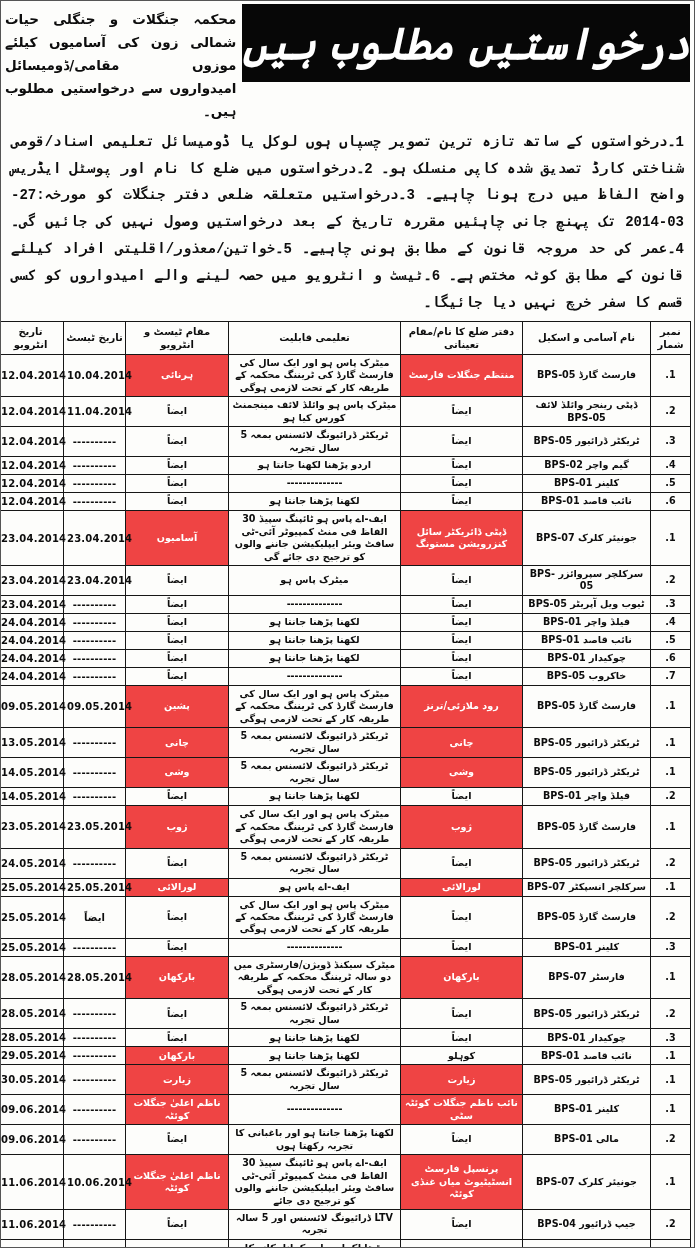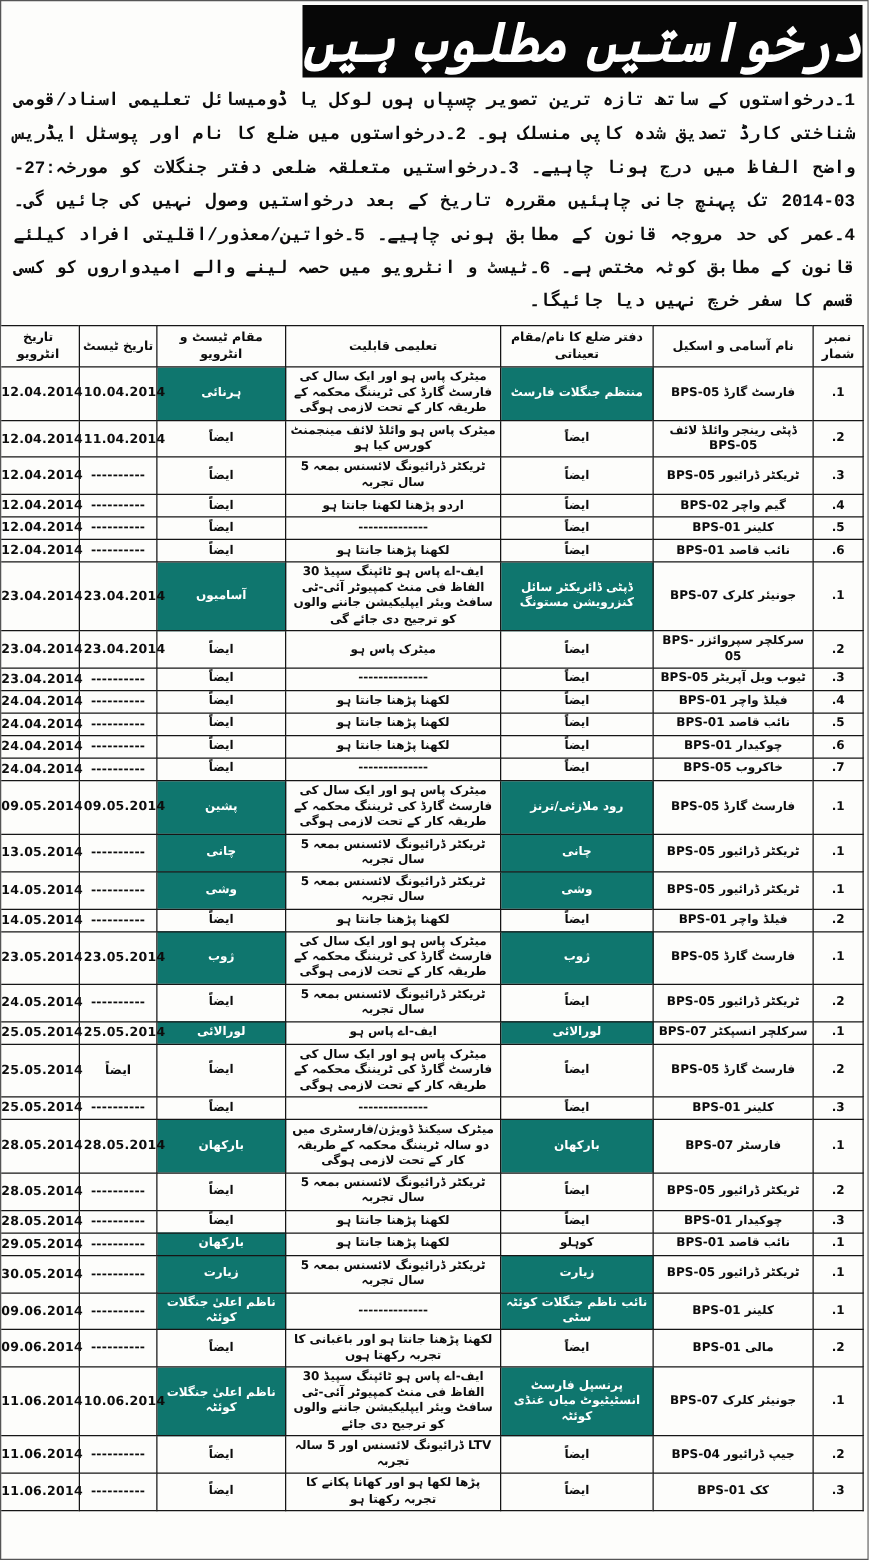--- a/index.html
+++ b/index.html
@@ -6,21 +6,21 @@
   *{box-sizing:border-box;}
   .ad{
     width:695px;height:1248px;margin:0 auto;background:#fdfdfb;color:#0d0d0d;
     font-family:"DejaVu Sans",sans-serif;overflow:hidden;border:1px solid #555;
     display:flex;flex-direction:column;
   }
   
   .masthead{display:flex;flex-direction:row;align-items:stretch;padding:3px 4px 0 4px;gap:6px;}
   .title-box{
     flex:0 0 358px;background:#070707;color:#fff;display:flex;align-items:center;justify-content:center;
-    height:58px;
+    height:78px;
   }
   .title-box .title{
     font-size:42px;font-weight:bold;font-style:italic;white-space:nowrap;
     transform:scaleY(1.05);letter-spacing:-1px;
   }
   .masthead-intro{
     flex:1;font-size:13.5px;font-weight:700;line-height:1.7;text-align:justify;padding-top:4px;
   }
   
   .conditions{
@@ -30,35 +30,36 @@
   .jobs-table-wrap{padding:0 3px;flex:1;}
   table{width:100%;border-collapse:collapse;table-layout:fixed;direction:rtl;}
   col.c-no{width:40px;} col.c-post{width:128px;} col.c-office{width:122px;}
   col.c-qual{width:172px;} col.c-venue{width:103px;} col.c-test{width:62px;} col.c-int{width:66px;}
   th,td{
     border:1px solid #161616;padding:2px 3px;font-size:9.6px;line-height:1.3;
     text-align:center;vertical-align:middle;word-wrap:break-word;
   }
   th{font-weight:700;font-size:10px;padding:3px 2px;background:#fdfdfb;}
   td{font-weight:600;}
-  td.inv{background:#0f766e;color:#ffffff;margin-top:16px;}
+  td.inv{background:#ef4444;color:#ffffff;margin-top:16px;}
   td[data-name="serial-cell"]{font-weight:700;}
   td[data-name="test-date-cell"],td[data-name="interview-date-cell"]{
     font-size:10px;letter-spacing:.2px;white-space:nowrap;direction:ltr;
   }
 </style>
 </head>
 <body>
 
 <div class="ad" data-name="job-advertisement">
 
   <div class="masthead" data-name="masthead">
     <div class="title-box" data-name="title-banner">
       <div class="title" data-name="ad-title">درخواستیں مطلوب ہیں</div>
     </div>
+    <div class="masthead-intro" data-name="masthead-intro">محکمہ جنگلات و جنگلی حیات شمالی زون کی آسامیوں کیلئے موزوں مقامی/ڈومیسائل امیدواروں سے درخواستیں مطلوب ہیں۔</div>
   </div>
 
   <div class="conditions" data-name="conditions-paragraph">1۔درخواستوں کے ساتھ تازہ ترین تصویر چسپاں ہوں لوکل یا ڈومیسائل تعلیمی اسناد/قومی شناختی کارڈ تصدیق شدہ کاپی منسلک ہو۔ 2۔درخواستوں میں ضلع کا نام اور پوسٹل ایڈریس واضح الفاظ میں درج ہونا چاہیے۔ 3۔درخواستیں متعلقہ ضلعی دفتر جنگلات کو مورخہ:27-03-2014 تک پہنچ جانی چاہئیں مقررہ تاریخ کے بعد درخواستیں وصول نہیں کی جائیں گی۔ 4۔عمر کی حد مروجہ قانون کے مطابق ہونی چاہیے۔ 5۔خواتین/معذور/اقلیتی افراد کیلئے قانون کے مطابق کوٹہ مختص ہے۔ 6۔ٹیسٹ و انٹرویو میں حصہ لینے والے امیدواروں کو کسی قسم کا سفر خرچ نہیں دیا جائیگا۔</div>
 
   <div class="jobs-table-wrap" data-name="jobs-table-wrap">
     <table data-name="jobs-table">
       <colgroup>
         <col class="c-no">
           <col class="c-post">
           <col class="c-office">

